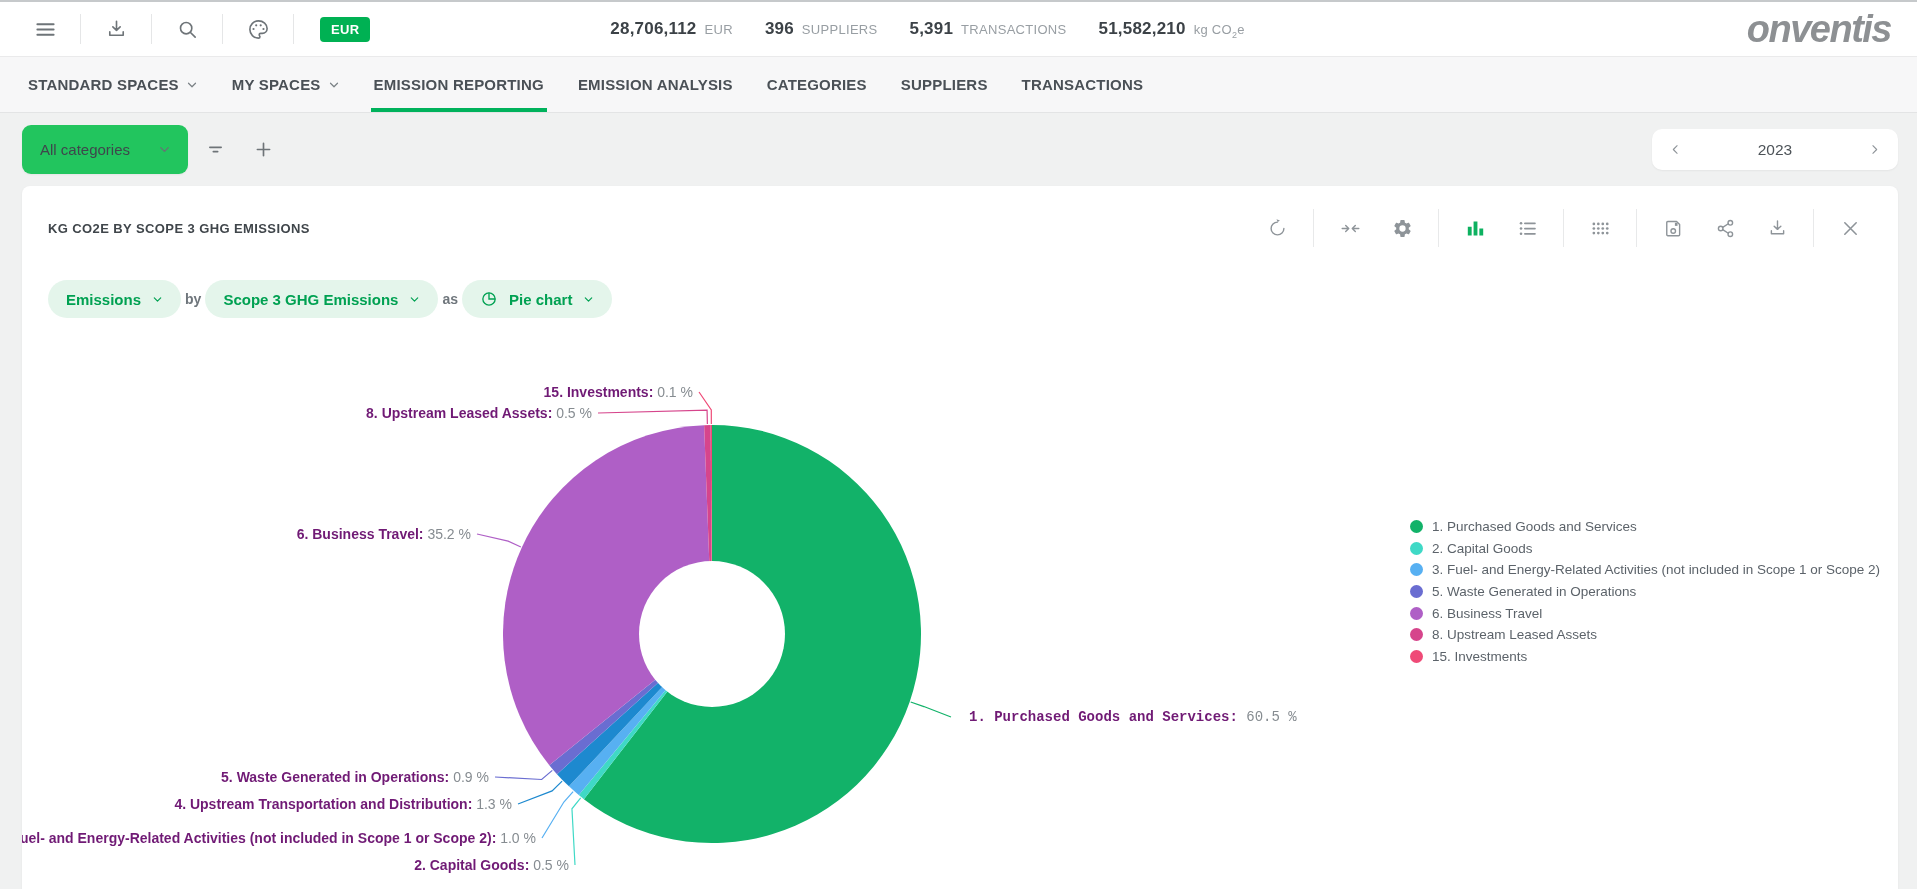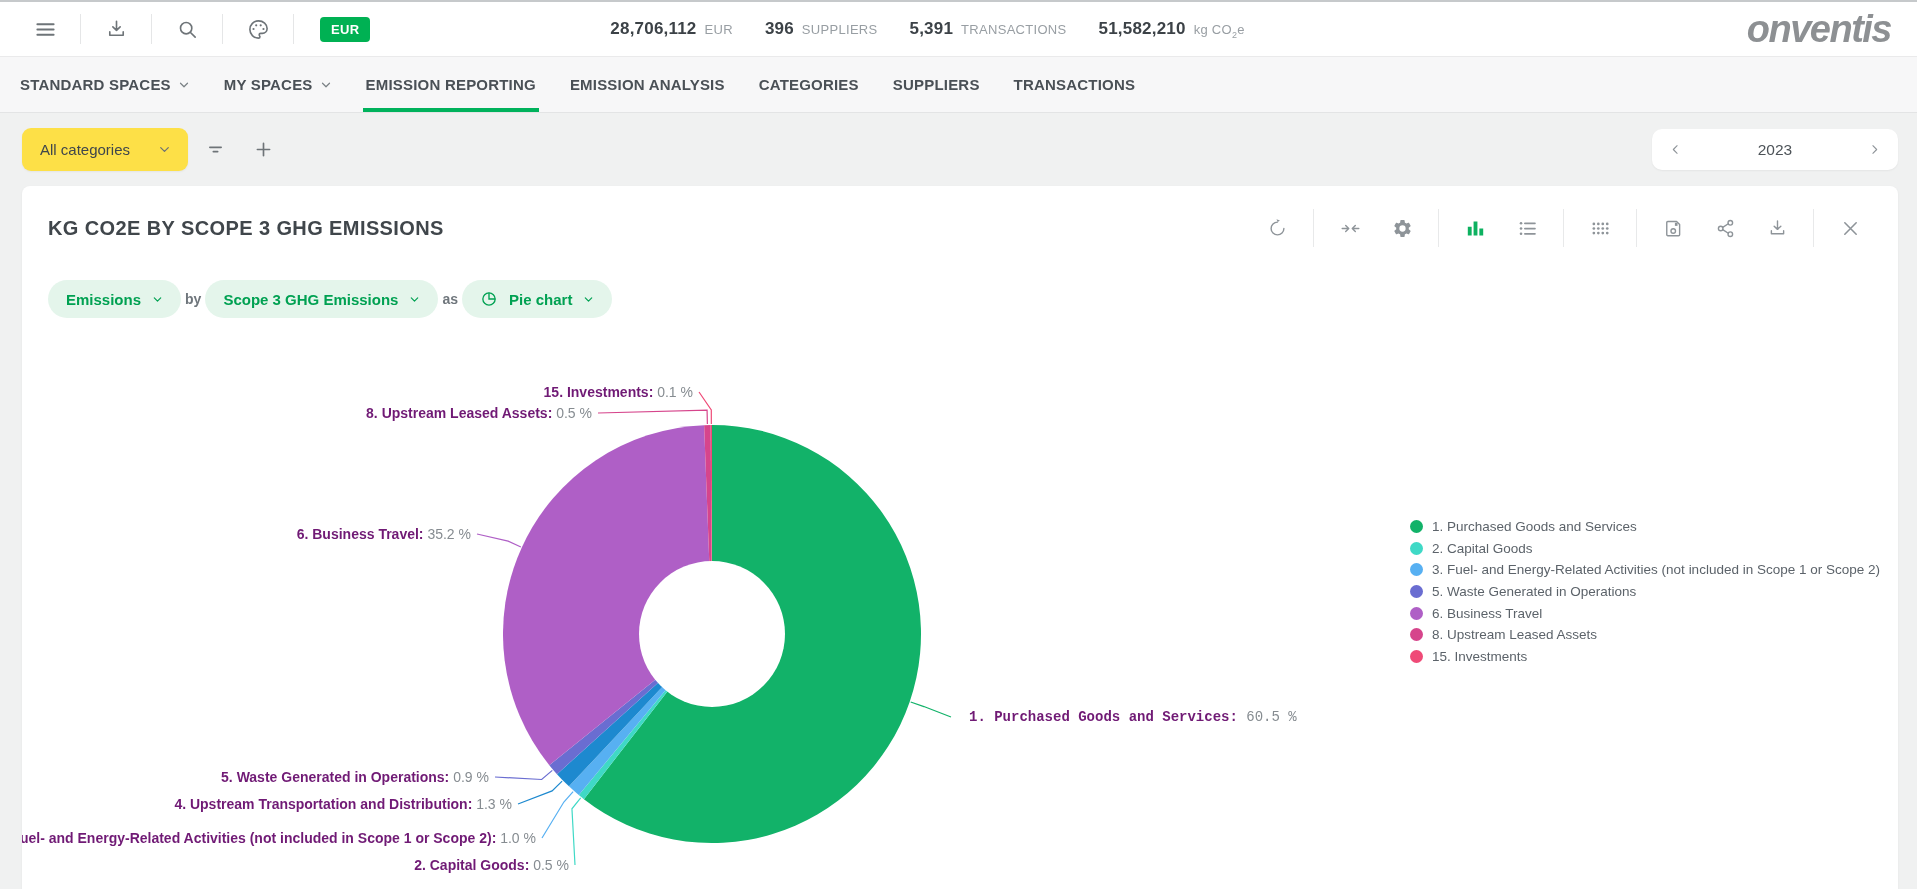--- a/index.html
+++ b/index.html
@@ -23,31 +23,31 @@
   .stats { display: flex; align-items: baseline; gap: 32px; margin-left: 240px; }
   .stat { display: flex; align-items: baseline; gap: 8px; }
   .stat b { font-size: 17px; color: #3c4247; font-weight: 700; letter-spacing: .2px; }
   .stat .unit { font-size: 13px; color: #989ea3; letter-spacing: .3px; }
   .stat .unit sub { font-size: 9px; }
   .logo { margin-left: auto; margin-right: 26px; font-size: 38px; font-weight: 700;
     font-style: italic; color: #8d9093; letter-spacing: -1.5px; }
 
   
   .tabs { height: 56px; background: #f7f7f8; border-bottom: 1px solid #e3e4e5;
-    display: flex; align-items: stretch; padding-left: 20px; gap: 34px; }
+    display: flex; align-items: stretch; padding-left: 28px; gap: 34px; }
   .tab { display: flex; align-items: center; gap: 7px; font-size: 15px; font-weight: 700;
     color: #4a5056; position: relative; cursor: pointer; letter-spacing: .2px; }
   .tab.active::after { content: ''; position: absolute; left: -3px; right: -3px; bottom: 0;
     height: 4px; background: #00b25c; }
   .tab svg.chev { width: 12px; height: 12px; stroke: #7a8085; fill: none; stroke-width: 2.4;
     stroke-linecap: round; stroke-linejoin: round; }
 
   
   .filter-row { height: 73px; display: flex; align-items: center; padding: 0 19px 0 22px; }
-  .cat-pill { height: 43px; background: #fde047; border-radius: 9px; display: flex; align-items: center;
+  .cat-pill { height: 49px; background: #22c55e; border-radius: 9px; display: flex; align-items: center;
     gap: 28px; padding: 0 17px 0 18px; font-size: 15px; color: #3f464c; cursor: pointer;
     border: none; box-shadow: 0 1px 2px rgba(0,0,0,.05); }
   .cat-pill svg { width: 13px; height: 13px; stroke: #6a7075; fill: none; stroke-width: 2.2;
     stroke-linecap: round; stroke-linejoin: round; }
   .mini-btn { width: 42px; height: 42px; display: flex; align-items: center; justify-content: center;
     background: none; border: none; cursor: pointer; margin-left: 6px; }
   .mini-btn svg { width: 21px; height: 21px; stroke: #6e7478; fill: none; stroke-width: 1.9;
     stroke-linecap: round; stroke-linejoin: round; }
   .year-pill { margin-left: auto; width: 246px; height: 41px; background: #fff; border-radius: 10px;
     display: flex; align-items: center; justify-content: space-between; padding: 0 6px;
@@ -55,21 +55,21 @@
   .year-pill .ybtn { width: 34px; height: 34px; background: none; border: none; cursor: pointer;
     display: flex; align-items: center; justify-content: center; }
   .year-pill .ybtn svg { width: 13px; height: 13px; stroke: #8d9398; fill: none; stroke-width: 2;
     stroke-linecap: round; stroke-linejoin: round; }
   .year-pill .yval { font-size: 15.5px; color: #4d5358; }
 
   
   .card { position: relative; margin: 0 19px 0 22px; height: 703px; background: #fff;
     border-radius: 8px 8px 0 0; box-shadow: 0 1px 3px rgba(0,0,0,.05); }
   .card-head { display: flex; align-items: center; height: 84px; padding: 0 26px; }
-  .card-title { font-size: 20px; font-weight: 700; color: #40464b; letter-spacing: .4px; }
+  .card-title { font-size: 13px; font-weight: 700; color: #40464b; letter-spacing: .4px; }
   .toolbar { margin-left: auto; display: flex; align-items: center; gap: 8px; }
   .tool-btn { width: 44px; height: 44px; display: flex; align-items: center; justify-content: center;
     background: none; border: none; cursor: pointer; }
   svg.ti { width: 21px; height: 21px; stroke: #8e9499; fill: none; stroke-width: 1.6;
     stroke-linecap: round; stroke-linejoin: round; }
   svg.ti .fillg { fill: #8e9499; stroke: none; }
   svg.ti.green-icon rect { fill: #0db160; stroke: none; }
   .tool-sep { width: 1px; height: 38px; background: #e8e9ea; margin: 0 6px; }
 
   .chip-row { display: flex; align-items: center; gap: 4px; padding: 0 26px; margin-top: 10px; }

